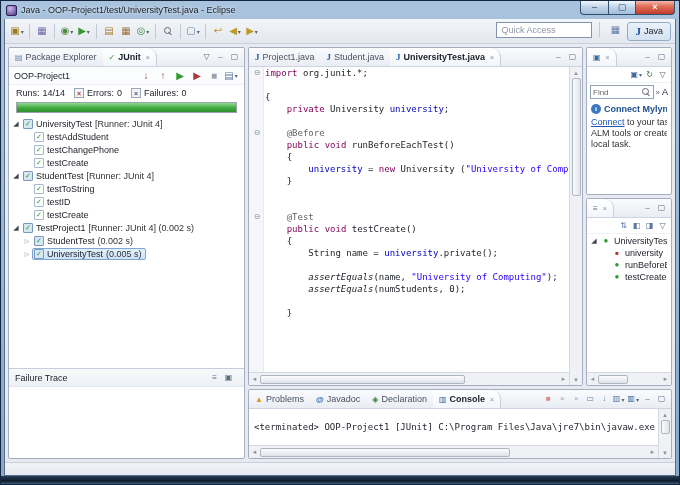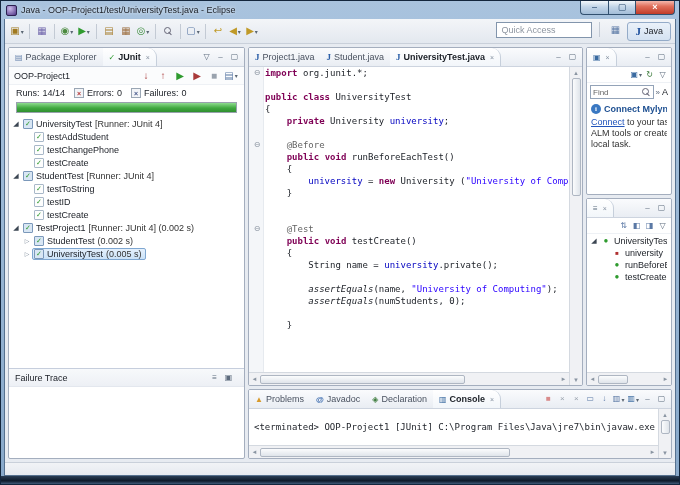--- a/index.html
+++ b/index.html
@@ -70,21 +70,21 @@
 .toprow{flex:1;display:flex;gap:3px;min-height:0}
 .editor{flex:1;min-width:0}
 .ebody{flex:1;display:flex;min-height:0}
 .ecenter{flex:1;display:flex;flex-direction:column;min-width:0}
 .codewrap{flex:1;position:relative;overflow:hidden;background:#fff}
 .codewrap::before{content:"";position:absolute;left:0;top:0;bottom:0;width:14px;background:#f4f6f9;border-right:1px solid #e6eaef}
 .codelines{position:relative}
 .cline{height:12px;display:flex;align-items:center}
 .fold{width:16px;flex:none;text-align:center;font-size:8px;color:#88929f;line-height:1}
 .ctext{white-space:pre;font-family:"DejaVu Sans Mono",monospace;font-size:9px}
-.tk-kw{color:#7f0055;font-weight:bold}.tk-str{color:#2a00ff}.tk-fld{color:#0000c0}.tk-ann{color:#646464}.tk-it{font-style:italic}
+.tk-kw{color:#7f0055;font-weight:normal}.tk-str{color:#2a00ff}.tk-fld{color:#0000c0}.tk-ann{color:#646464}.tk-it{font-style:italic}
 .scroll-v{width:13px;flex:none;background:#f0f1f4;border-left:1px solid #d4d9e0;display:flex;flex-direction:column;align-items:center}
 .scroll-h{height:13px;flex:none;background:#f0f1f4;border-top:1px solid #d4d9e0;display:flex;align-items:center}
 .sarrow{font-size:6px;color:#8a95a2;height:11px;width:11px;display:flex;align-items:center;justify-content:center;flex:none}
 .sthumb-v{width:9px;border:1px solid #aeb6c2;border-radius:2px;background:linear-gradient(90deg,#fbfcfd,#dfe4ea);flex:none}
 .sthumb-h{height:9px;border:1px solid #aeb6c2;border-radius:2px;background:linear-gradient(#fbfcfd,#dfe4ea);flex:none}
 .rightcol{width:86px;flex:none;display:flex;flex-direction:column;gap:3px}
 .tasklist{height:148px;flex:none}
 .outline{flex:1}
 .minitb{height:16px;flex:none;display:flex;align-items:center;justify-content:flex-end;padding:0 2px;border-bottom:1px solid #eef1f5}
 .minitb .sicon{height:14px;min-width:13px}.minitb .g{font-size:8px}
@@ -393,24 +393,20 @@
                       <div class="cline">
                         <span class="fold">⊖</span>
                         <span class="ctext"><span class="tk-kw">import</span><span class="tk-pl"> org.junit.*;</span></span>
                       </div>
                       <div class="cline">
                         <span class="fold"></span>
                         <span class="ctext"></span>
                       </div>
                       <div class="cline">
                         <span class="fold"></span>
-                        <span class="ctext"><span class="tk-kw">public</span><span class="tk-pl"> </span><span class="tk-kw">class</span><span class="tk-pl"> UniversityTest</span></span>
-                      </div>
-                      <div class="cline">
-                        <span class="fold"></span>
                         <span class="ctext"><span class="tk-pl">{</span></span>
                       </div>
                       <div class="cline">
                         <span class="fold"></span>
                         <span class="ctext"><span class="tk-pl">    </span><span class="tk-kw">private</span><span class="tk-pl"> University </span><span class="tk-fld">university</span><span class="tk-pl">;</span></span>
                       </div>
                       <div class="cline">
                         <span class="fold"></span>
                         <span class="ctext"></span>
                       </div>

